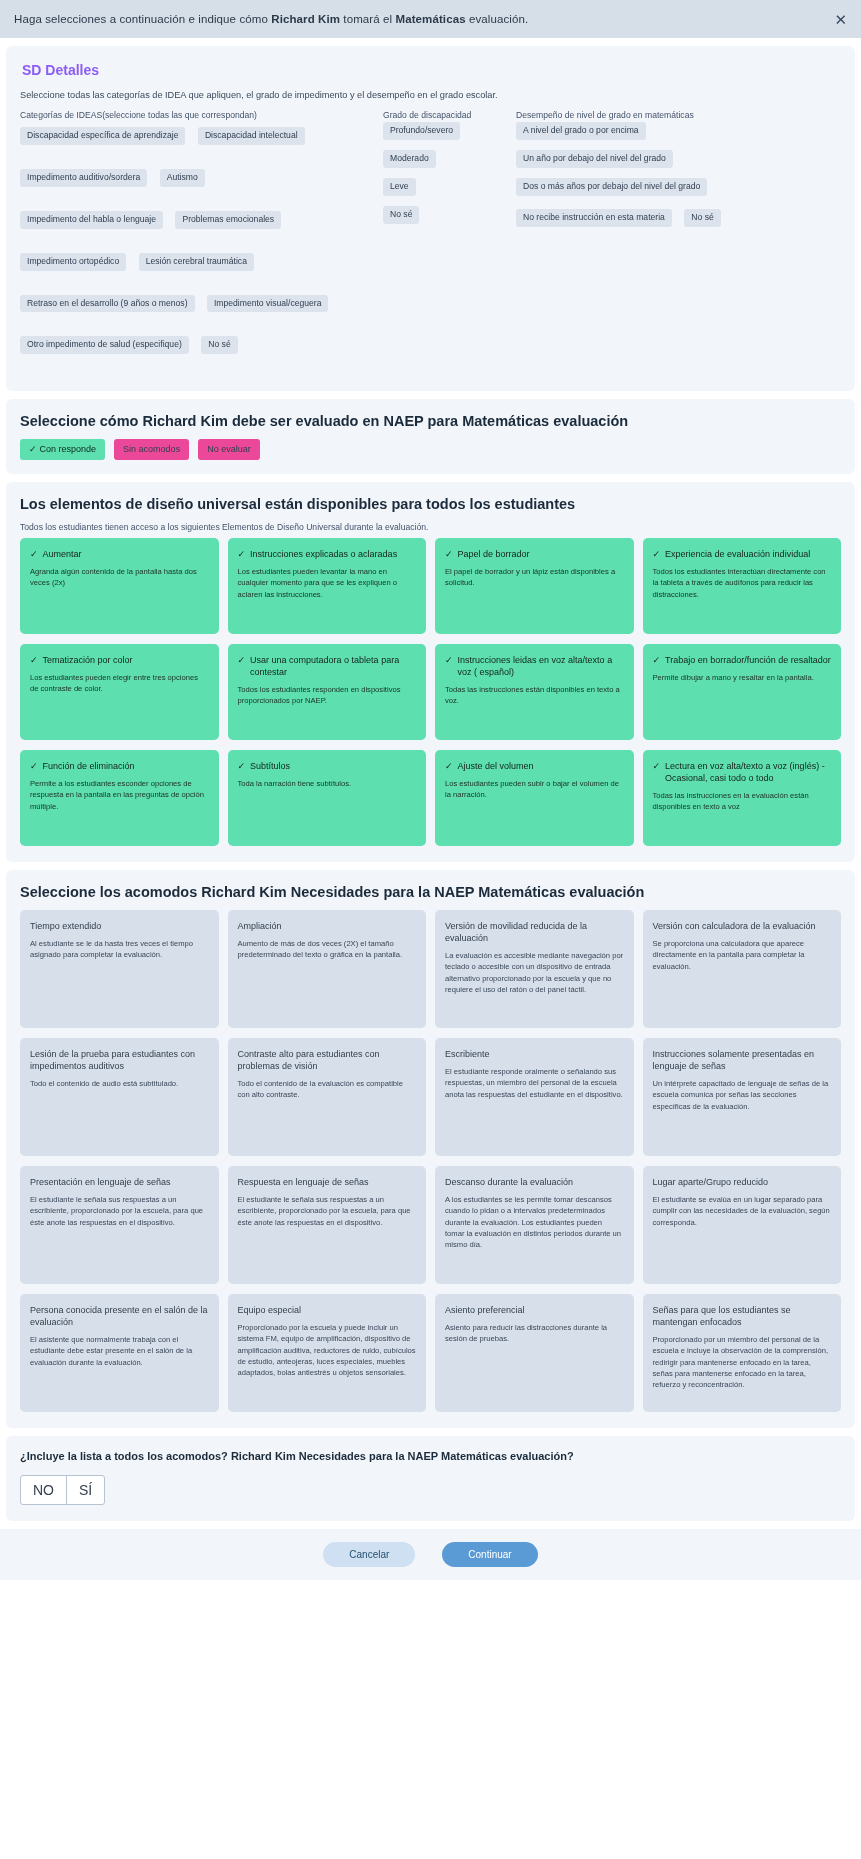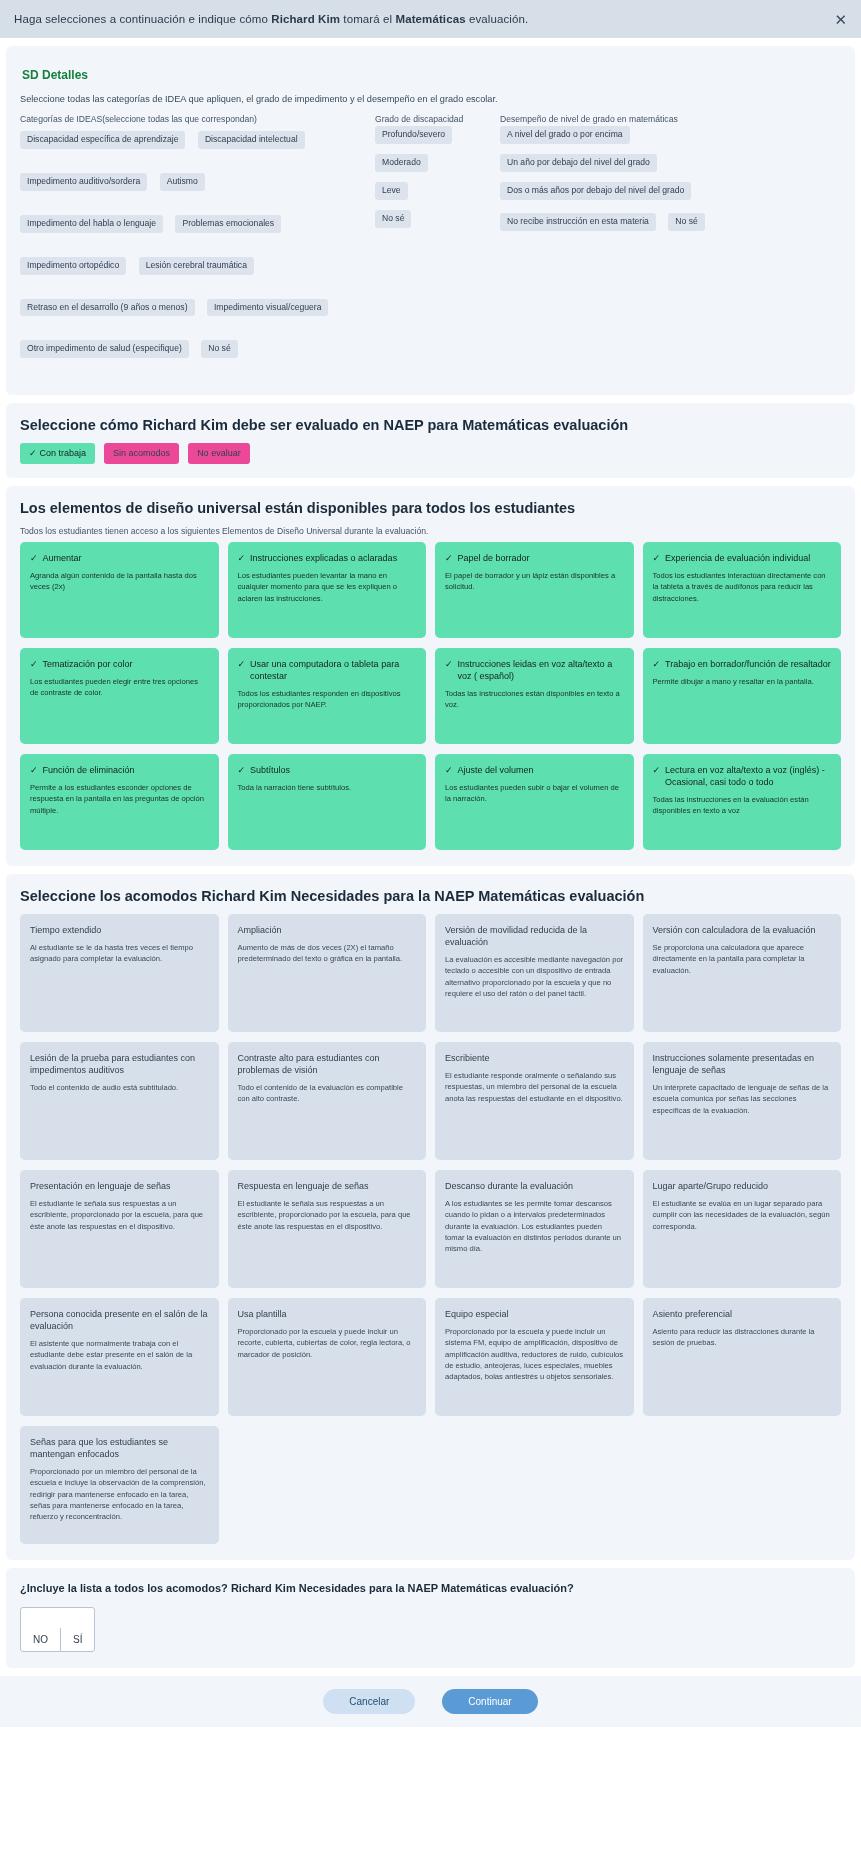--- a/index.html
+++ b/index.html
@@ -50,38 +50,38 @@
   }
   .panel.tight { padding-bottom: 14px; }
 
   h2.section-title {
     font-size: 14.5px;
     font-weight: bold;
     color: #1b2b3b;
     margin: 0 0 10px 0;
   }
   h2.sd-title {
-    font-size: 12px;
+    font-size: 14px;
     font-weight: bold;
-    color: #15803d;
-    margin: 8px 0 12px 2px;
+    color: #8b5cf6;
+    margin: 2px 0 12px 2px;
   }
   .section-sub {
     font-size: 9.2px;
     color: #3b4a5c;
     margin: 0 0 10px 0;
   }
   .helper {
     font-size: 8.6px;
     color: #44536a;
     margin: 0 0 4px 0;
   }
 
   
-  .sd-cols { display: flex; gap: 0; }
+  .sd-cols { display: flex; gap: 8px; }
   .sd-col-a { width: 355px; }
   .sd-col-b { width: 125px; }
   .sd-col-c { flex: 1; }
 
   .col-label {
     font-size: 8.6px;
     color: #44536a;
     line-height: 1.3;
     min-height: 12px;
   }
@@ -159,25 +159,24 @@
     margin: 0 0 13px 0;
   }
   .yesno {
     display: inline-flex;
     border: 1px solid #b9c4d2;
     border-radius: 3px;
     overflow: hidden;
     background: #fff;
   }
   .yesno div {
-    font-size: 10px;
+    font-size: 14px;
     color: #34414f;
     padding: 6px 12px;
     cursor: pointer;
-    margin-top: 20px;
   }
   .yesno div + div { border-left: 1px solid #b9c4d2; }
 
   
   .footer {
     background: #f2f5f9;
     padding: 13px 0;
     display: flex;
     justify-content: center;
     gap: 27px;
@@ -262,21 +261,21 @@
           <span class="chip" style="display:inline-block;">No sé</span>
         </div>
       </div>
     </div>
   </div>
 
   <div class="panel tight">
     <h2 class="section-title">Seleccione cómo Richard Kim debe ser evaluado en NAEP para Matemáticas evaluación</h2>
     <div class="choice-row">
       <div class="choice selected">
-        <span class="tick">✓</span><span>Con trabaja</span>
+        <span class="tick">✓</span><span>Con responde</span>
       </div>
       <div class="choice">
         <span>Sin acomodos</span>
       </div>
       <div class="choice">
         <span>No evaluar</span>
       </div>
     </div>
   </div>
 
@@ -418,24 +417,20 @@
         <div class="card-title">Descanso durante la evaluación</div>
         <div class="card-desc">A los estudiantes se les permite tomar descansos cuando lo pidan o a intervalos predeterminados durante la evaluación. Los estudiantes pueden tomar la evaluación en distintos periodos durante un mismo día.</div>
       </div>
       <div class="card grey">
         <div class="card-title">Lugar aparte/Grupo reducido</div>
         <div class="card-desc">El estudiante se evalúa en un lugar separado para cumplir con las necesidades de la evaluación, según corresponda.</div>
       </div>
       <div class="card grey">
         <div class="card-title">Persona conocida presente en el salón de la evaluación</div>
         <div class="card-desc">El asistente que normalmente trabaja con el estudiante debe estar presente en el salón de la evaluación durante la evaluación.</div>
-      </div>
-      <div class="card grey">
-        <div class="card-title">Usa plantilla</div>
-        <div class="card-desc">Proporcionado por la escuela y puede incluir un recorte, cubierta, cubiertas de color, regla lectora, o marcador de posición.</div>
       </div>
       <div class="card grey">
         <div class="card-title">Equipo especial</div>
         <div class="card-desc">Proporcionado por la escuela y puede incluir un sistema FM, equipo de amplificación, dispositivo de amplificación auditiva, reductores de ruido, cubículos de estudio, anteojeras, luces especiales, muebles adaptados, bolas antiestrés u objetos sensoriales.</div>
       </div>
       <div class="card grey">
         <div class="card-title">Asiento preferencial</div>
         <div class="card-desc">Asiento para reducir las distracciones durante la sesión de pruebas.</div>
       </div>
       <div class="card grey">

